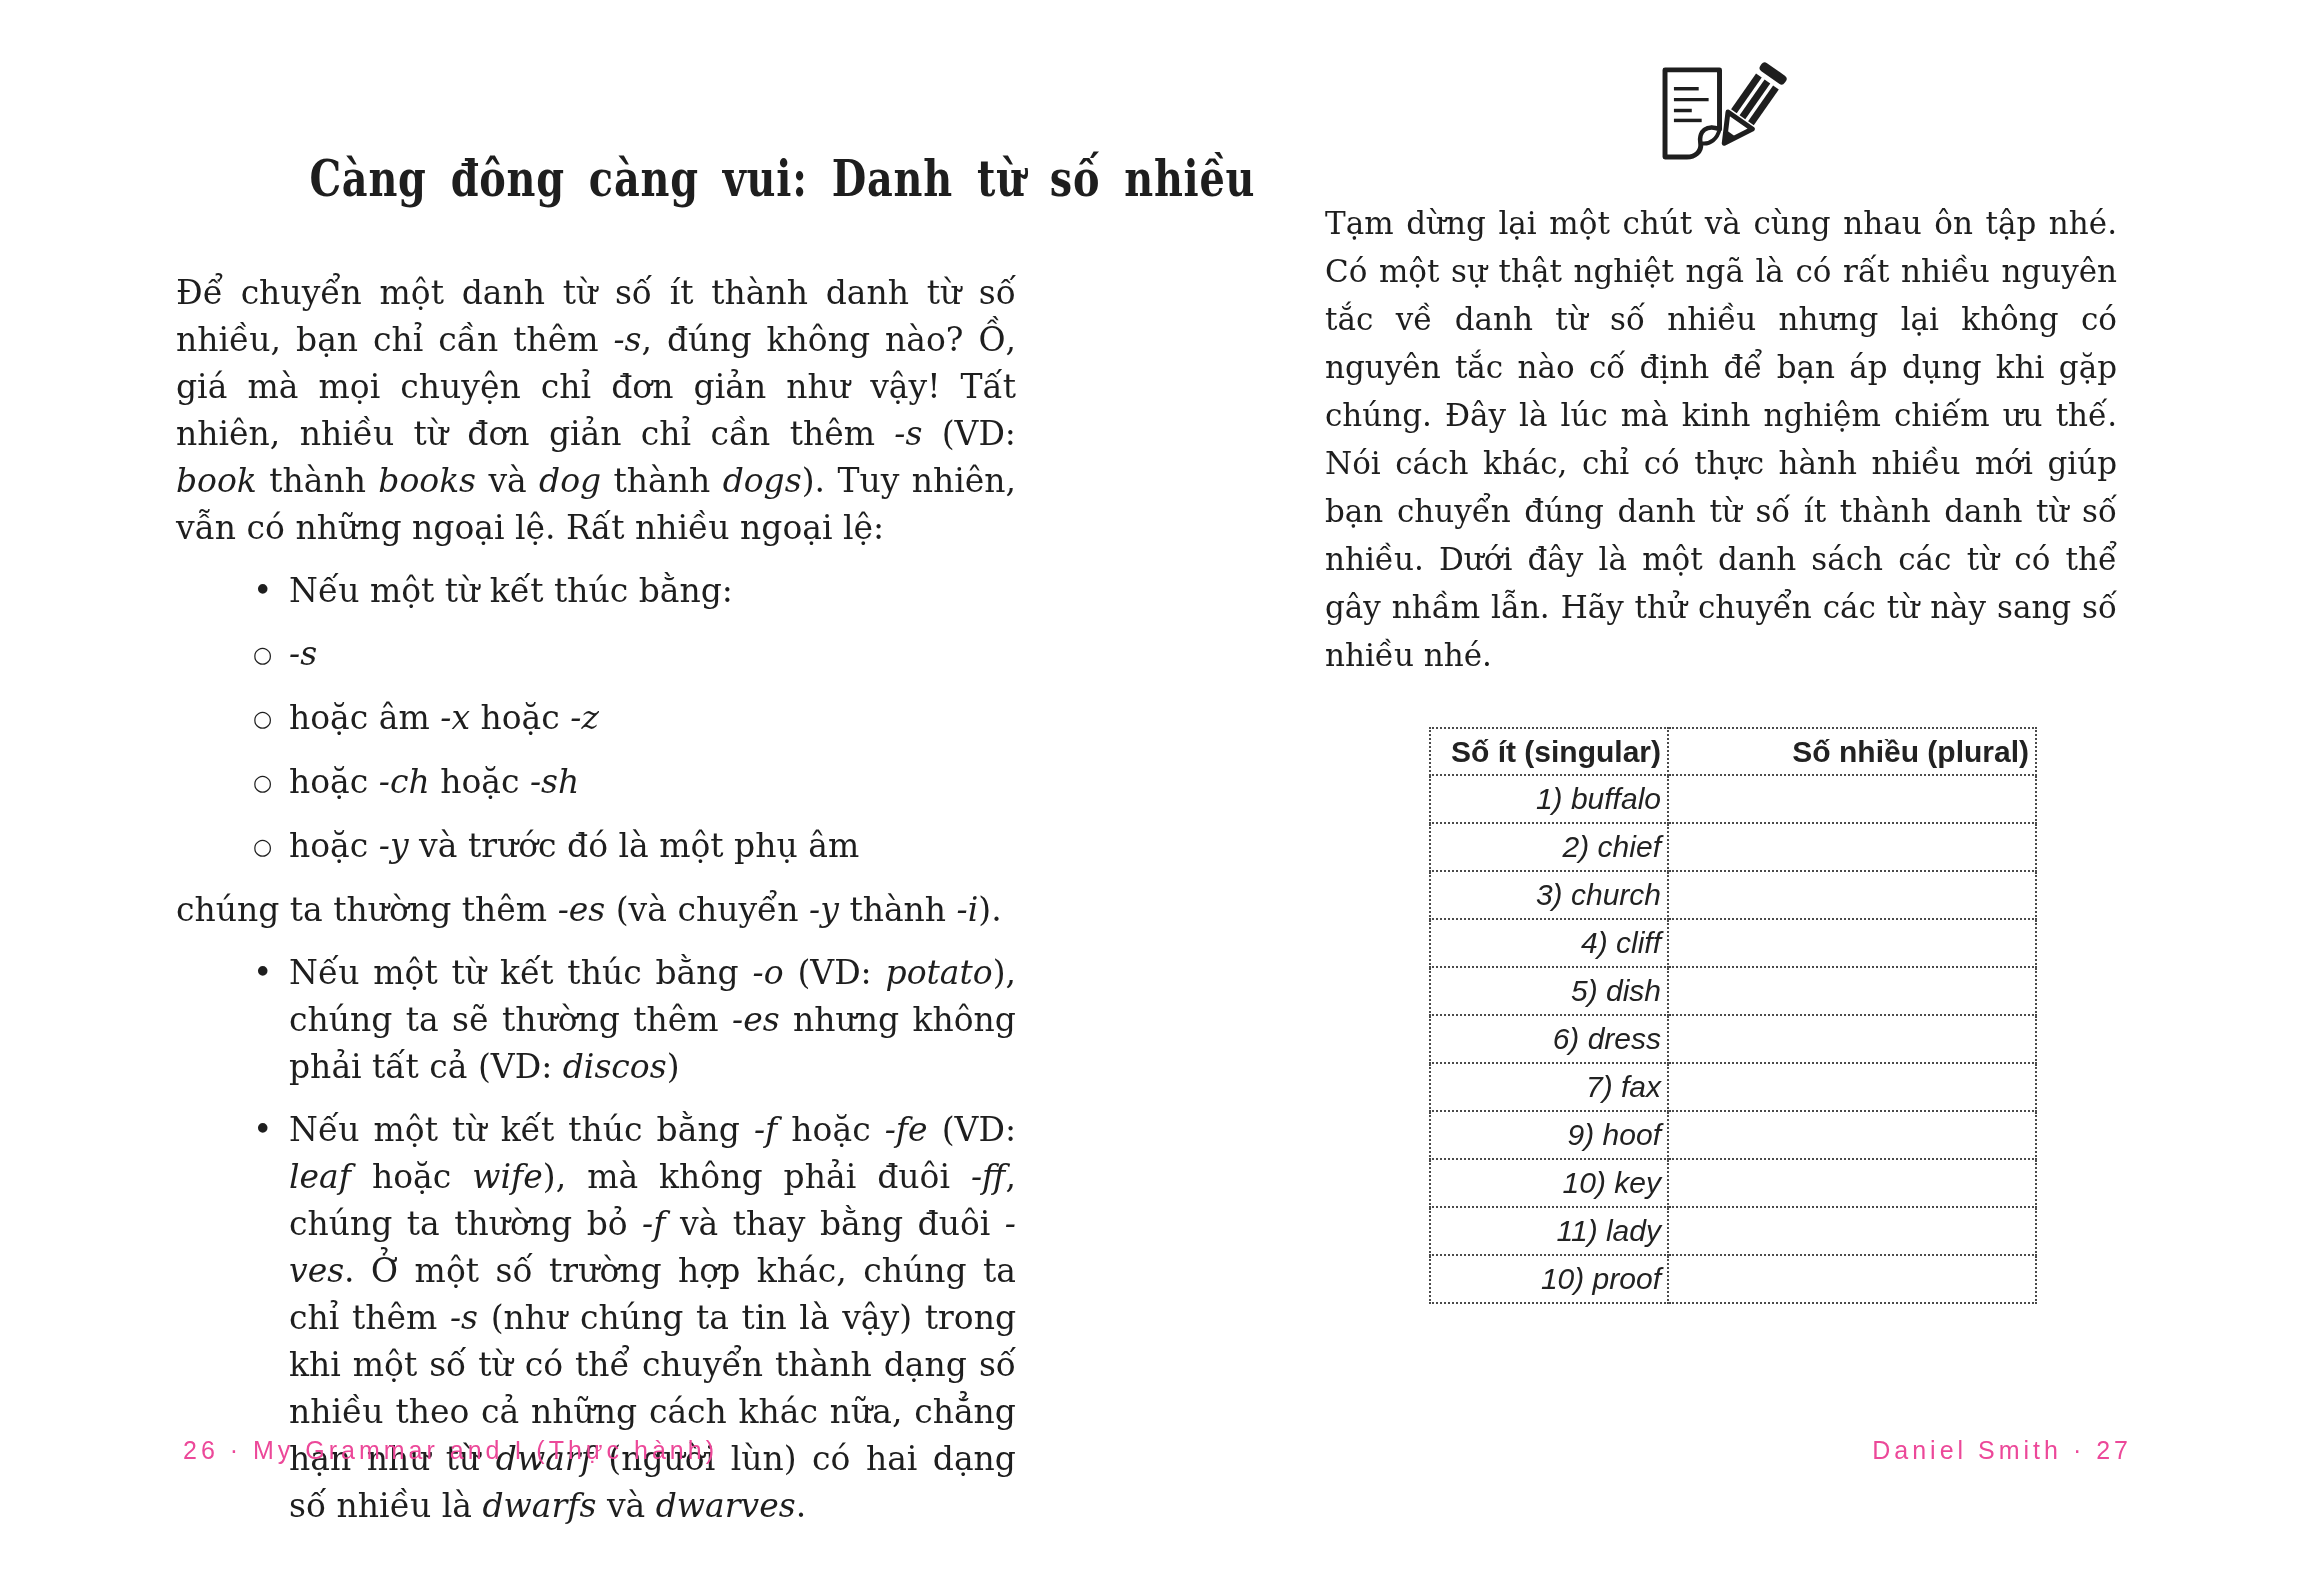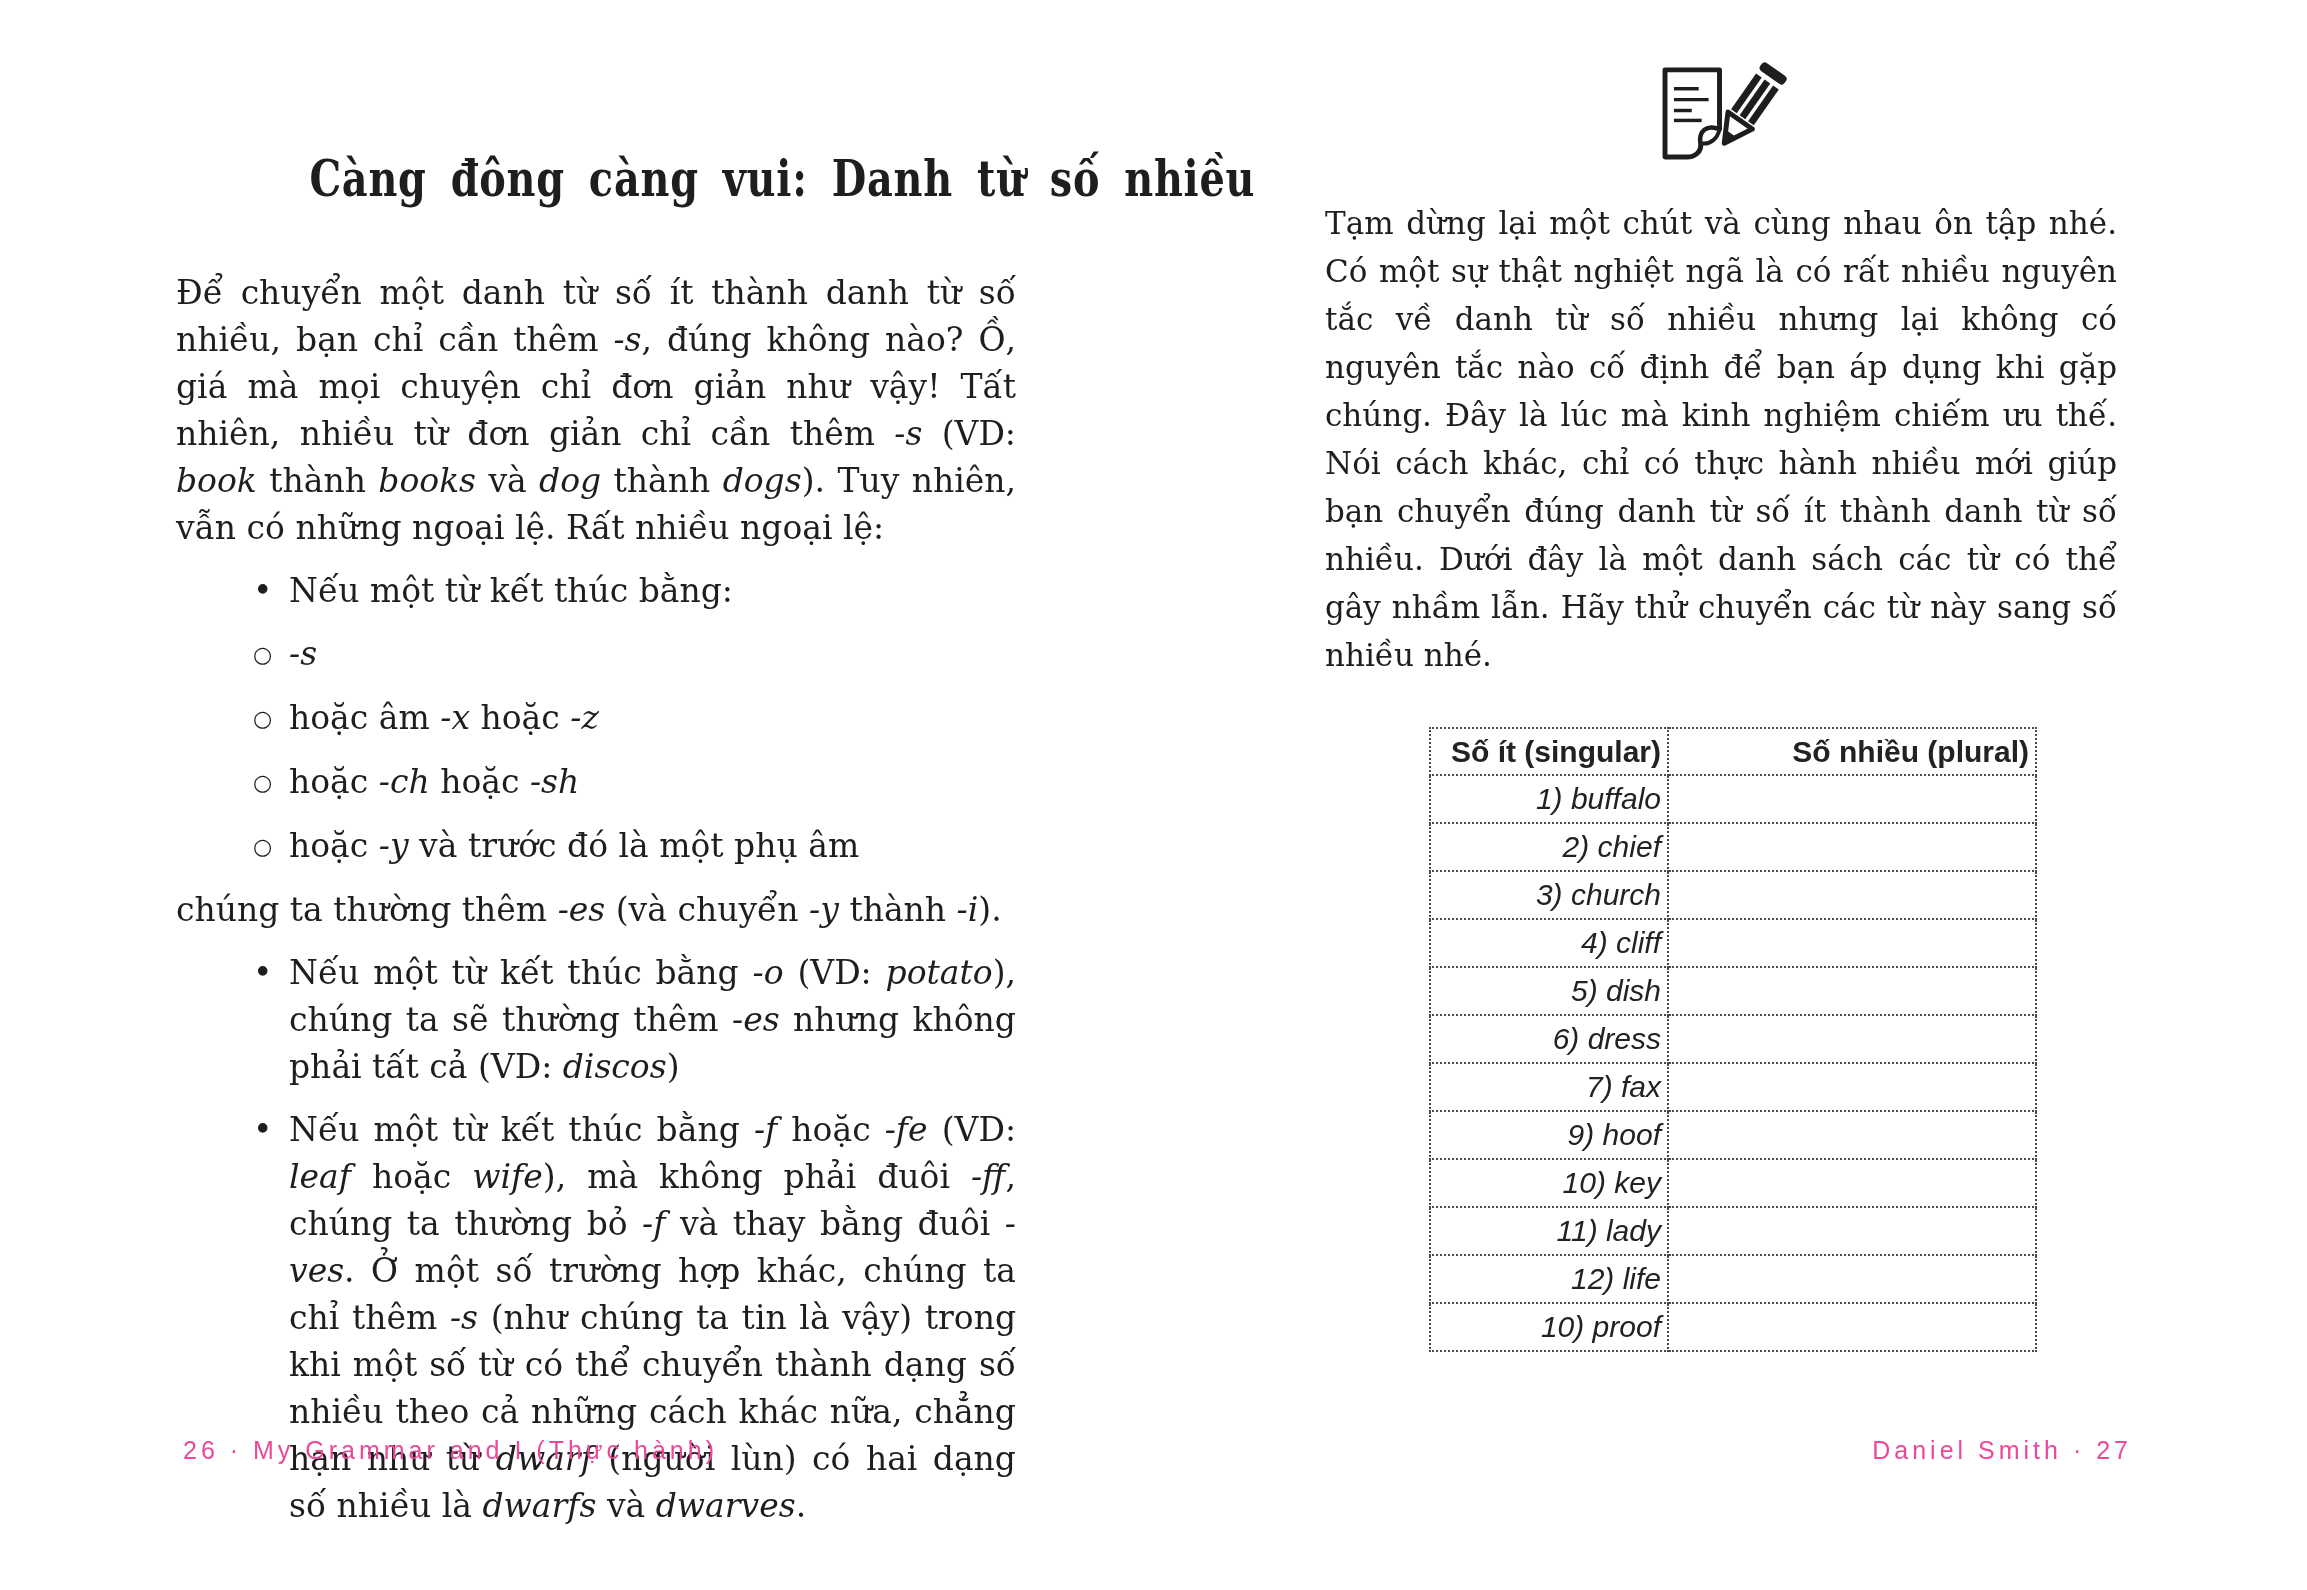--- a/index.html
+++ b/index.html
@@ -194,24 +194,20 @@
         </tr>
         <tr>
           <td>10) key</td>
           <td></td>
         </tr>
         <tr>
           <td>11) lady</td>
           <td></td>
         </tr>
         <tr>
-          <td>12) life</td>
-          <td></td>
-        </tr>
-        <tr>
           <td>10) proof</td>
           <td></td>
         </tr>
       </tbody>
   </table>
 
 </div>
 
 <div class="footer footer-left">26 · My Grammar and I (Thực hành)</div>
 <div class="footer footer-right">Daniel Smith · 27</div>

